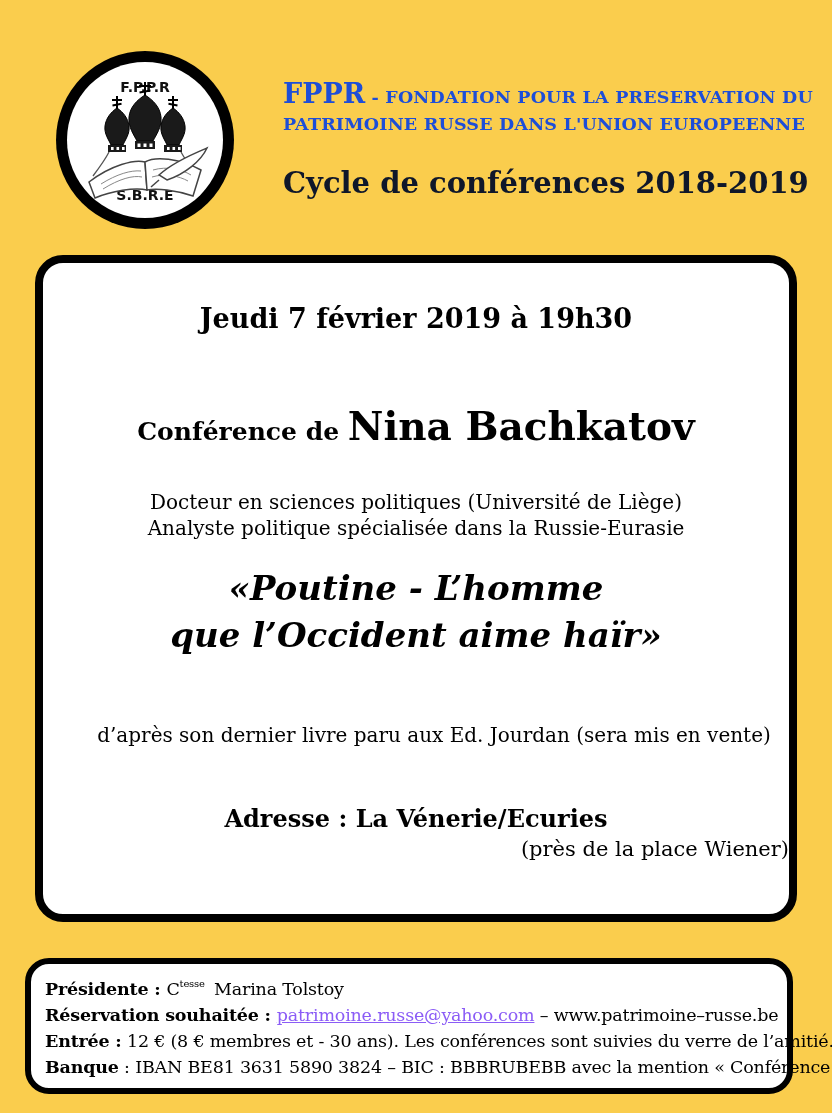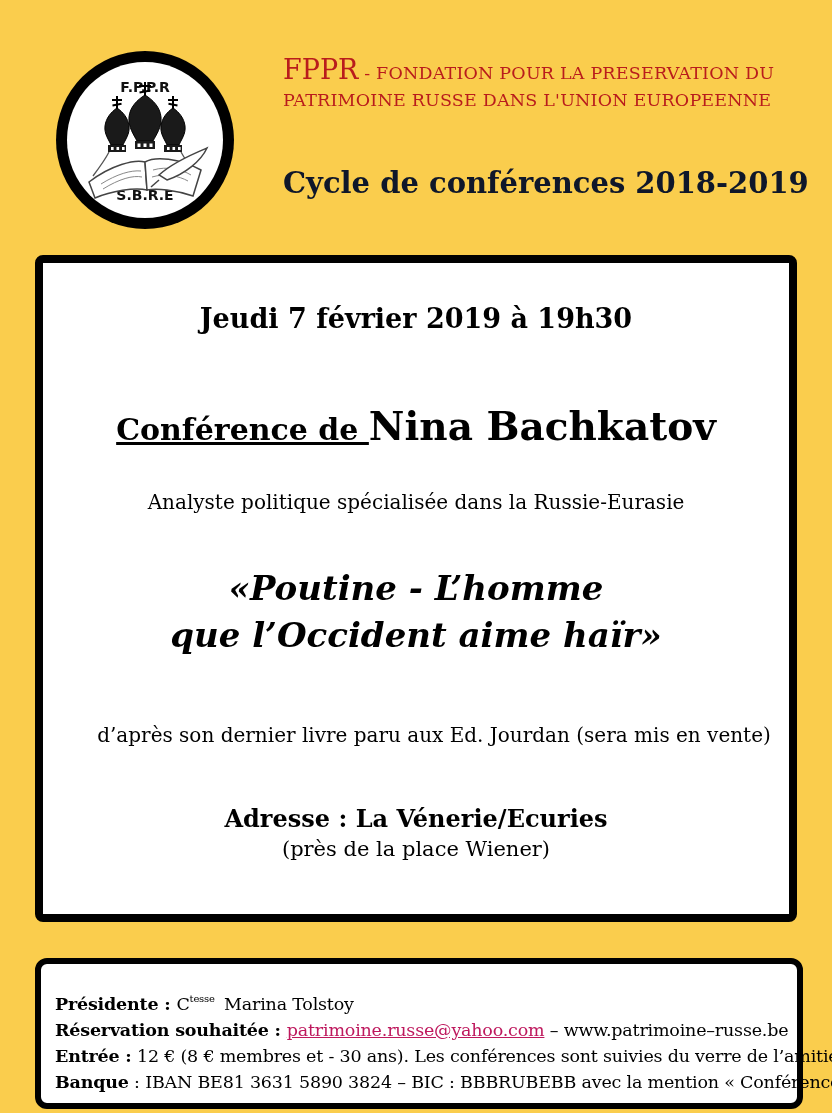--- a/index.html
+++ b/index.html
@@ -6,56 +6,56 @@
   body {
     width:832px; height:1113px;
     background:#FACD4D;
     position:relative;
     font-family:"DejaVu Serif", serif;
     color:#000;
     overflow:hidden;
   }
   .logo-wrap { position:absolute; left:53px; top:48px; width:184px; height:184px; }
   .header-org {
-    position:absolute; left:283px; top:56px;
-    color:#b91c1c; font-weight:normal; line-height:27px;
+    position:absolute; left:283px; top:80px;
+    color:#1d4ed8; font-weight:bold; line-height:27px;
   }
   .org-abbr { font-size:27px; }
   .org-caps { font-size:17.5px; letter-spacing:0.2px; }
   .org-line2 { display:block; }
   .cycle {
     position:absolute; left:283px; top:166px;
     color:#0f172a; font-weight:bold; font-size:29px;
   }
   .main-box {
     position:absolute; left:35px; top:255px;
     width:746px; height:651px;
-    background:#fff; border:8px solid #000; border-radius:8px;
+    background:#fff; border:8px solid #000; border-radius:28px;
   }
   .main-box .abs { position:absolute; left:0; width:100%; text-align:center; }
   .dt      { top:40px;  font-size:27px; font-weight:bold; }
   .conf    { top:140px; }
-  .conf-prefix { font-size:30px; font-weight:bold;text-decoration:underline; }
+  .conf-prefix { font-size:25px; font-weight:bold; }
   .speaker     { font-size:39px; font-weight:bold; }
   .cred    { top:226px; font-size:20px; line-height:26px; }
   .talk    { top:302px; font-size:34px; font-weight:bold; font-style:italic; line-height:47px; }
   .note    { top:460px; font-size:20px;padding-left:18px; }
   .addr    { top:540px; line-height:31px; }
   .addr-l1 { font-size:24px; font-weight:bold; }
   .addr-l2 { font-size:22px; font-weight:bold; letter-spacing:-0.3px; }
-  .addr-l3 { font-size:21px; }
+  .addr-l3 { font-size:21px;text-align:right; }
   .footer-box {
-    position:absolute; left:35px; top:958px;
+    position:absolute; left:25px; top:958px;
     width:736px; height:110px;
-    background:#fff; border:6px solid #000; border-radius:12px;
-    padding:23px 6px 6px 14px;
+    background:#fff; border:6px solid #000; border-radius:24px;
+    padding:8px 6px 6px 14px;
   }
   .f-line { font-size:17.5px; line-height:26px; white-space:nowrap; letter-spacing:-0.2px; }
   .lbl { font-weight:bold; }
-  .email-link { color:#be185d; text-decoration:underline; cursor:pointer;text-align:right; }
+  .email-link { color:#8b5cf6; text-decoration:underline; cursor:pointer;text-align:right; }
   sup { font-size:10px; position:relative; top:-1px; margin-right:4px; }
 </style>
 </head>
 <body>
 
 <div class="logo-wrap">
   <svg width="184" height="184" viewBox="0 0 184 184">
     <circle cx="92" cy="92" r="89" fill="#000"></circle>
     <circle cx="92" cy="92" r="78" fill="#fff"></circle>
     <text x="92" y="44" text-anchor="middle" font-family="DejaVu Sans, sans-serif" font-size="14" font-weight="bold" fill="#111">F.P.P.R</text>
@@ -124,20 +124,21 @@
 <div class="cycle">Cycle  de conférences 2018-2019</div>
 
 <div class="main-box">
   <div class="abs dt">Jeudi 7 février 2019 à 19h30</div>
 
   <div class="abs conf">
     <span class="conf-prefix">Conférence de </span><span class="speaker">Nina Bachkatov</span>
   </div>
 
   <div class="abs cred">
+    <div>Docteur en sciences politiques (Université de Liège)</div>
     <div>Analyste politique spécialisée dans la Russie-Eurasie</div>
   </div>
 
   <div class="abs talk">
     <div>«Poutine - L’homme</div>
     <div>que l’Occident aime haïr»</div>
   </div>
 
   <div class="abs note">d’après son dernier livre paru aux Ed. Jourdan (sera mis en vente)</div>
 

